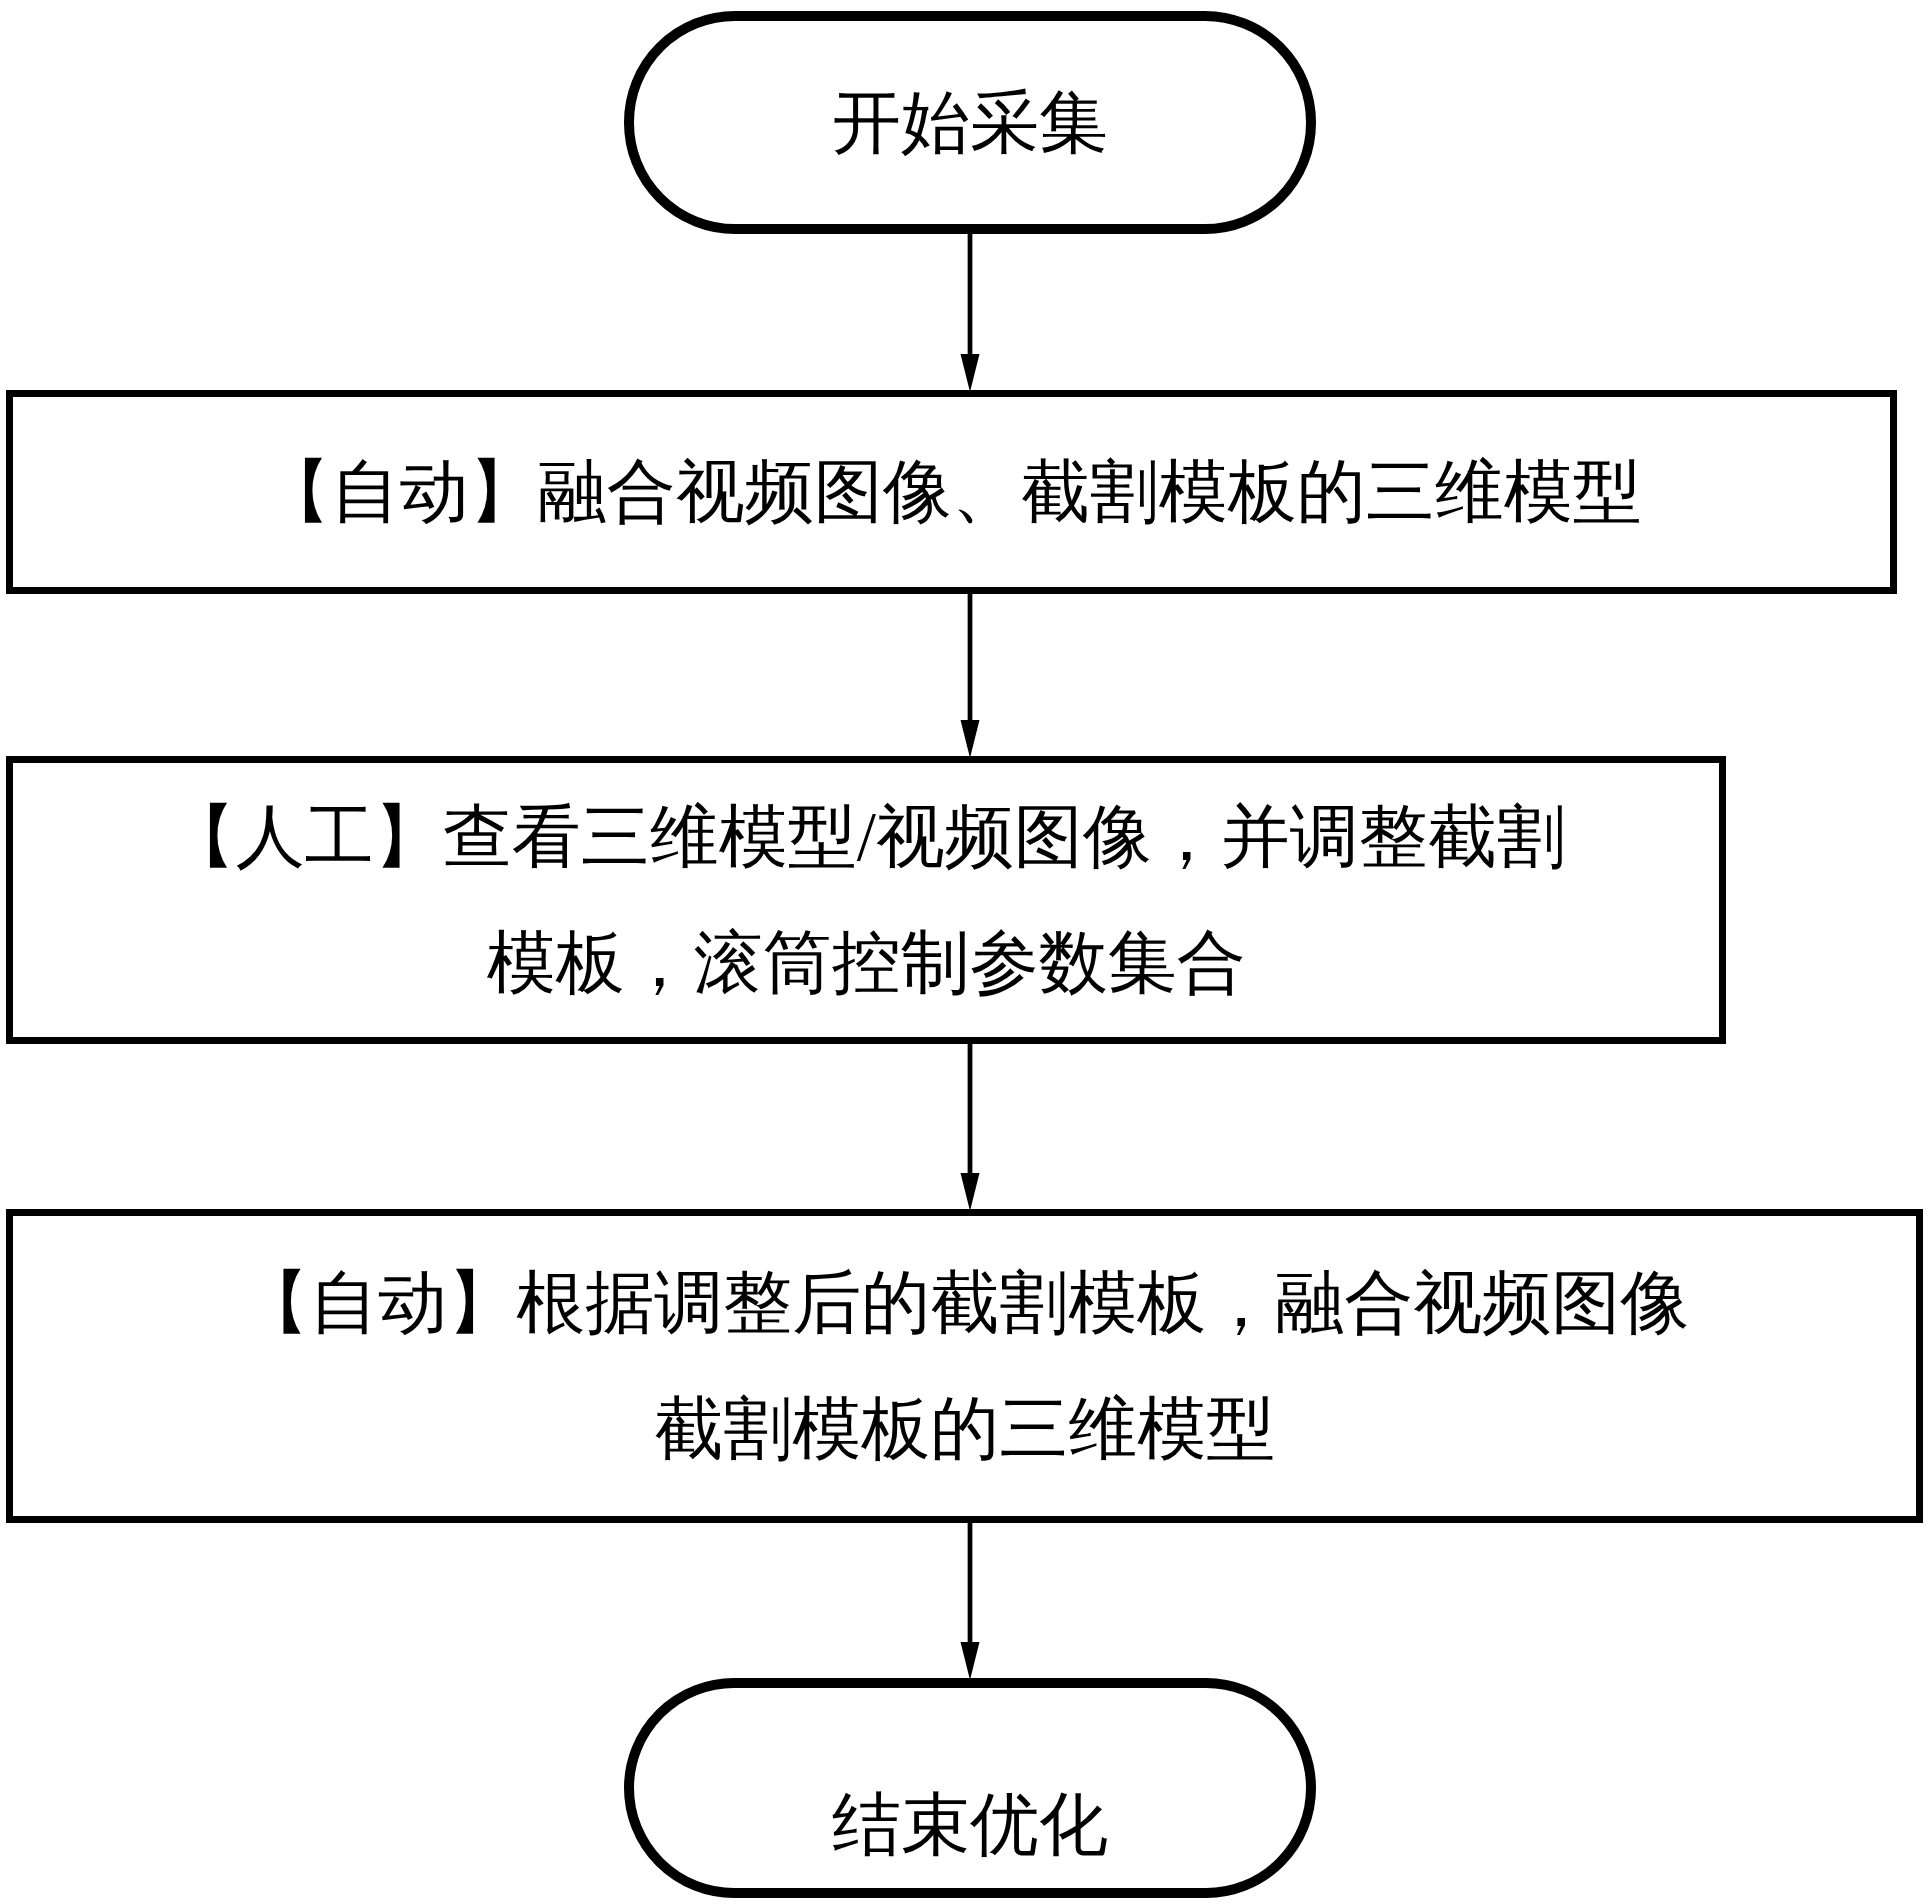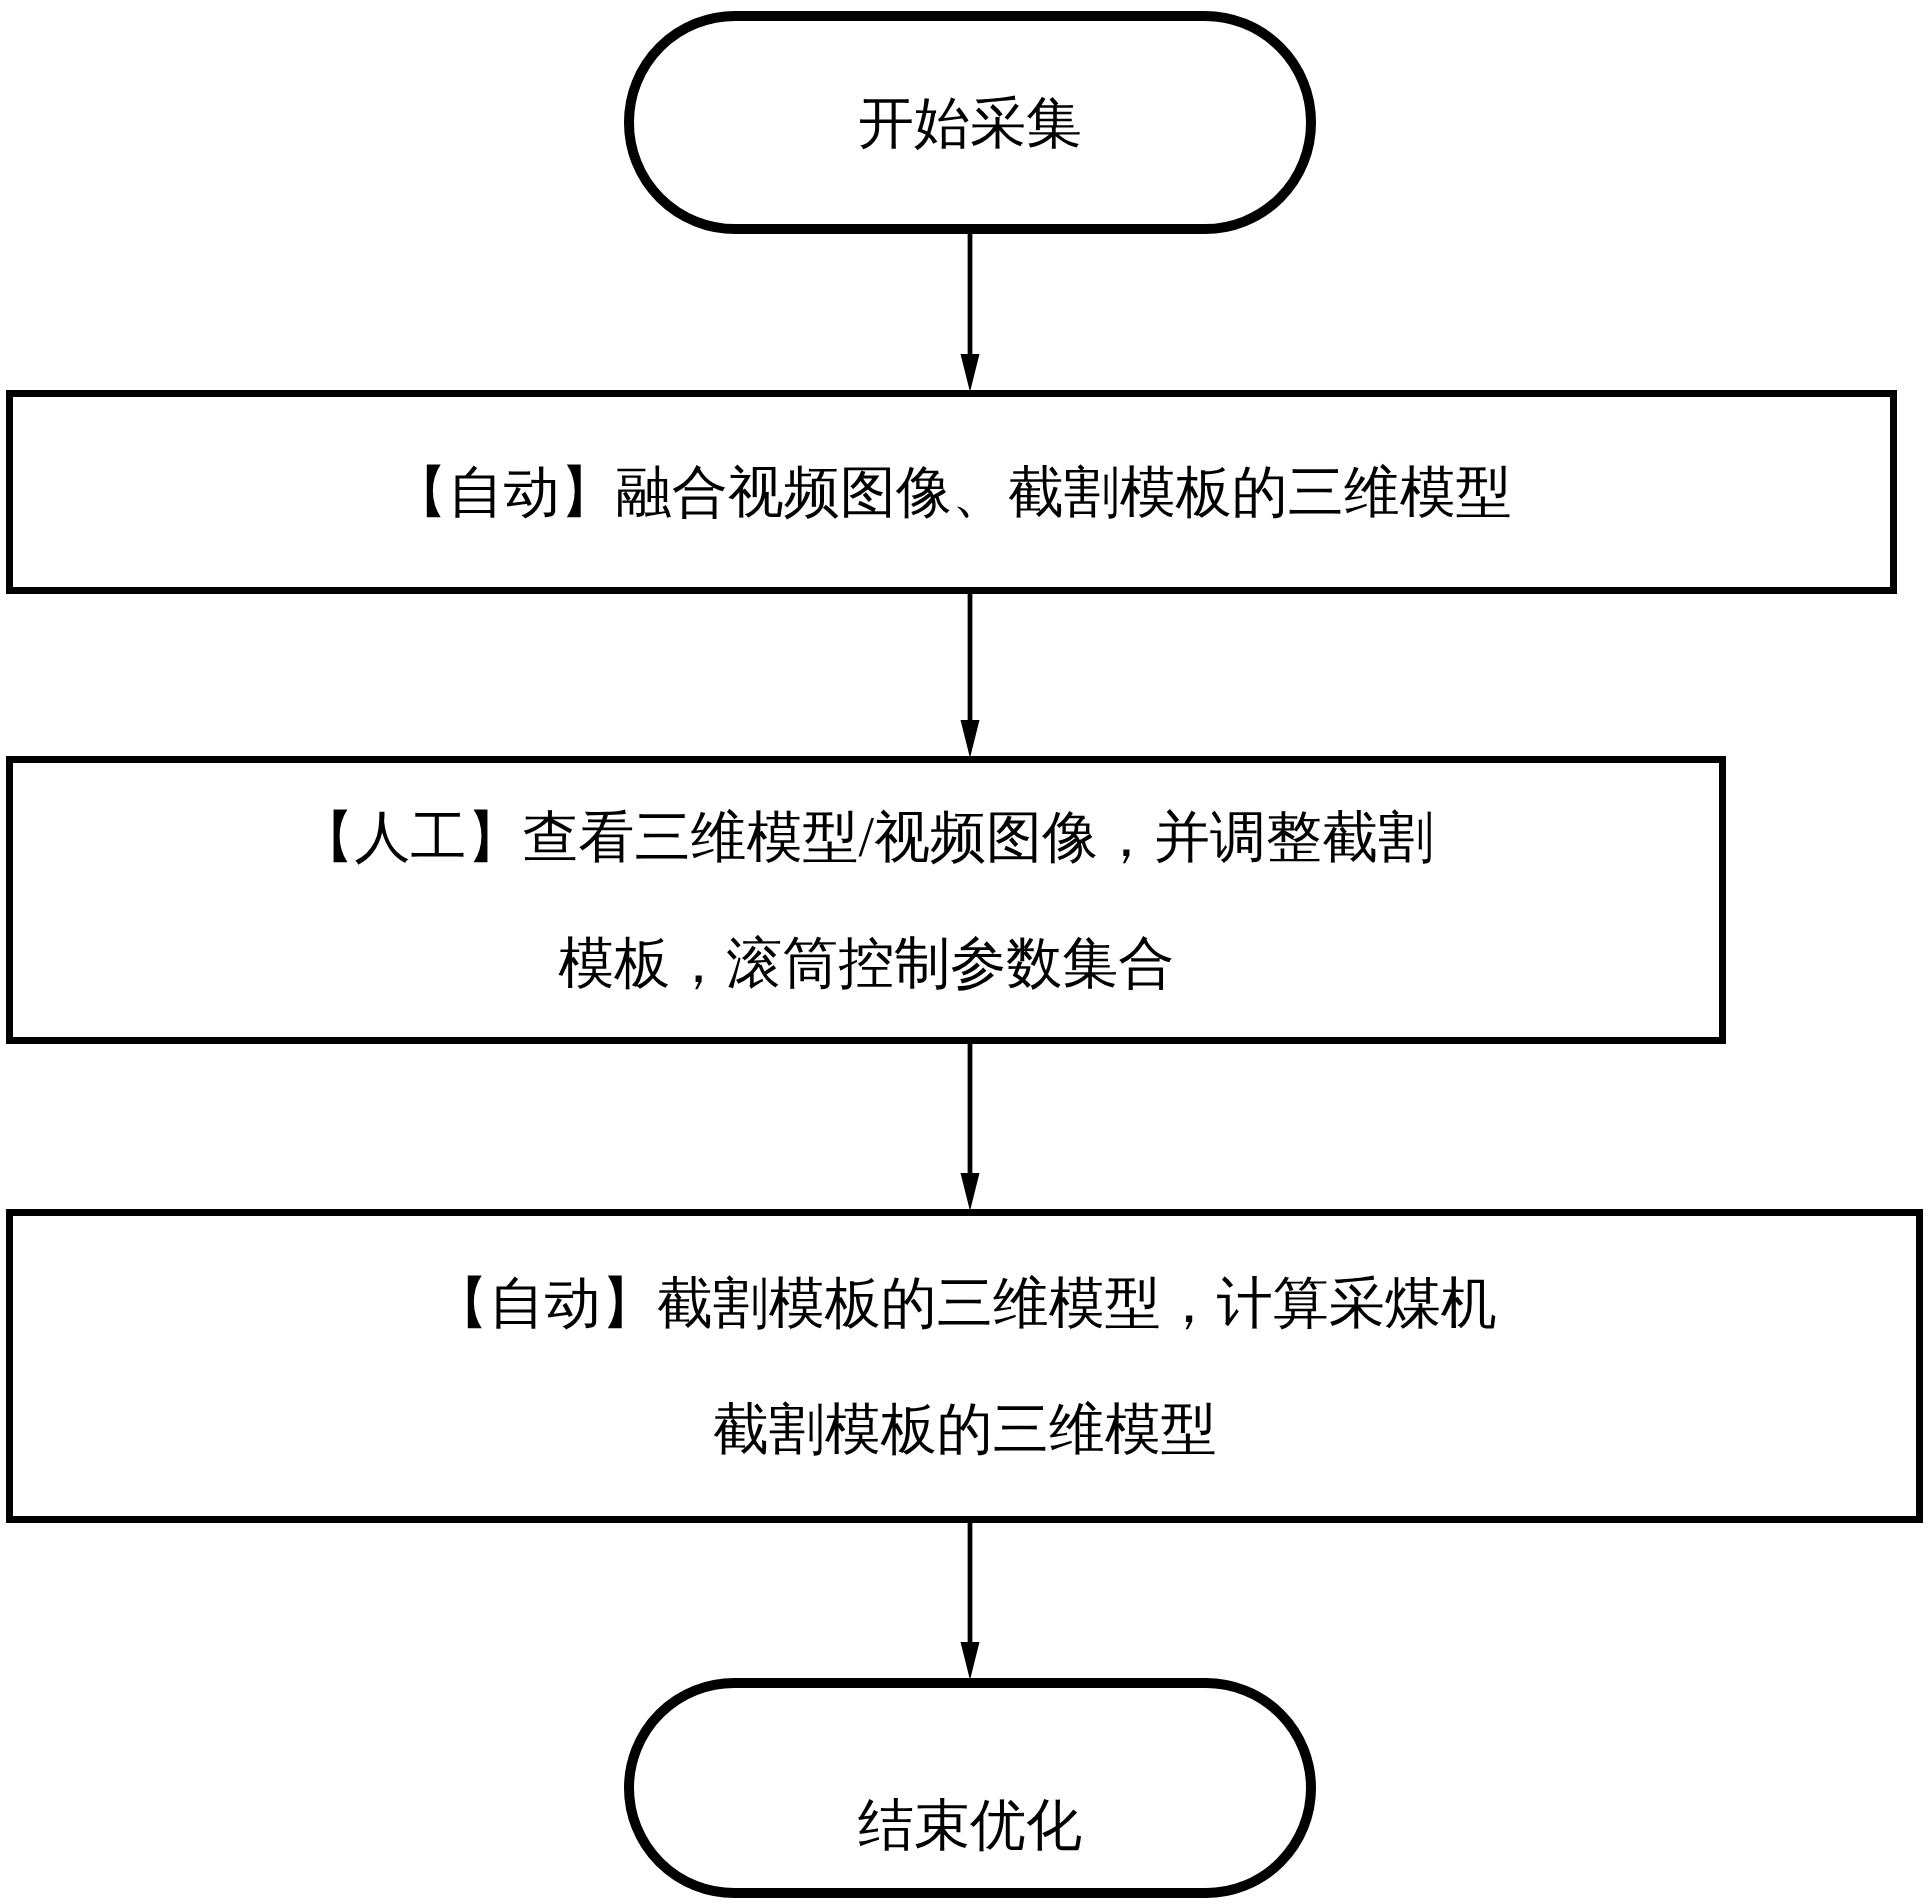--- a/index.html
+++ b/index.html
@@ -13,21 +13,21 @@
     color: var(--ink, #000000);
     overflow: hidden;
   }
   .node {
     position: absolute;
     display: flex;
     flex-direction: column;
     align-items: center;
     justify-content: center;
     text-align: center;
-    font-size: 56px;
+    font-size: 69px;
     line-height: 126px;
     color: var(--ink, #000000);
     background: var(--bg, #ffffff);
   }
   .terminator {
     border: 10.3px solid var(--ink, #000000);
     border-radius: 111px;
   }
   .process {
     border: 7.1px solid var(--ink, #000000);
@@ -76,21 +76,21 @@
     <div class="line">【人工】查看三维模型/视频图像，并调整截割</div>
     <div class="line">模板，滚筒控制参数集合</div>
   </div>
 
   <svg class="arrow" id="arrow-3" width="40" height="168" viewBox="0 0 50 212" aria-hidden="true">
     <line x1="25" y1="0" x2="25" y2="166" stroke="currentColor" stroke-width="6"></line>
     <polygon points="13,164 37,164 25,212" fill="currentColor"></polygon>
   </svg>
 
   <div class="node process" id="node-step3">
-    <div class="line">【自动】截割模板的三维模型，计算采煤机</div>
+    <div class="line">【自动】根据调整后的截割模板，融合视频图像</div>
     <div class="line">截割模板的三维模型</div>
   </div>
 
   <svg class="arrow" id="arrow-4" width="40" height="158" viewBox="0 0 50 200" aria-hidden="true">
     <line x1="25" y1="0" x2="25" y2="154" stroke="currentColor" stroke-width="6"></line>
     <polygon points="13,152 37,152 25,200" fill="currentColor"></polygon>
   </svg>
 
   <div class="node terminator" id="node-end">
     <div class="line">结束优化</div>

